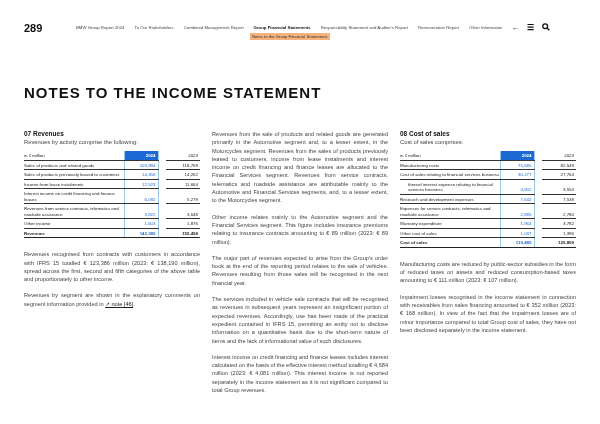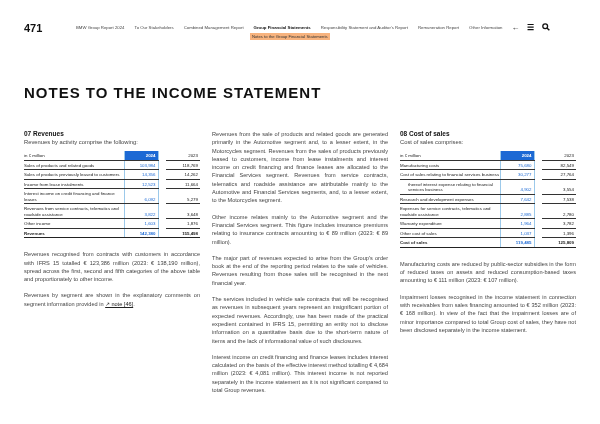--- a/index.html
+++ b/index.html
@@ -34,21 +34,21 @@
   tr.total td { font-weight: bold; border-bottom: 1px solid #222; }
   td.indent { padding-left: 8px; }
 
   p { text-align: justify; margin-bottom: 8px; }
   .link { text-decoration: underline; color: #222; }
 </style>
 </head>
 <body>
 
 <div class="topbar">
-  <div class="page-num">471</div>
+  <div class="page-num">289</div>
   <div class="nav">
     <span>BMW Group Report 2024</span>
     <span>To Our Stakeholders</span>
     <span>Combined Management Report</span>
     <span class="active">Group Financial Statements</span>
     <span>Responsibility Statement and Auditor's Report</span>
     <span>Remuneration Report</span>
     <span>Other Information</span>
   </div>
   <div class="subnav">Notes to the Group Financial Statements</div>

